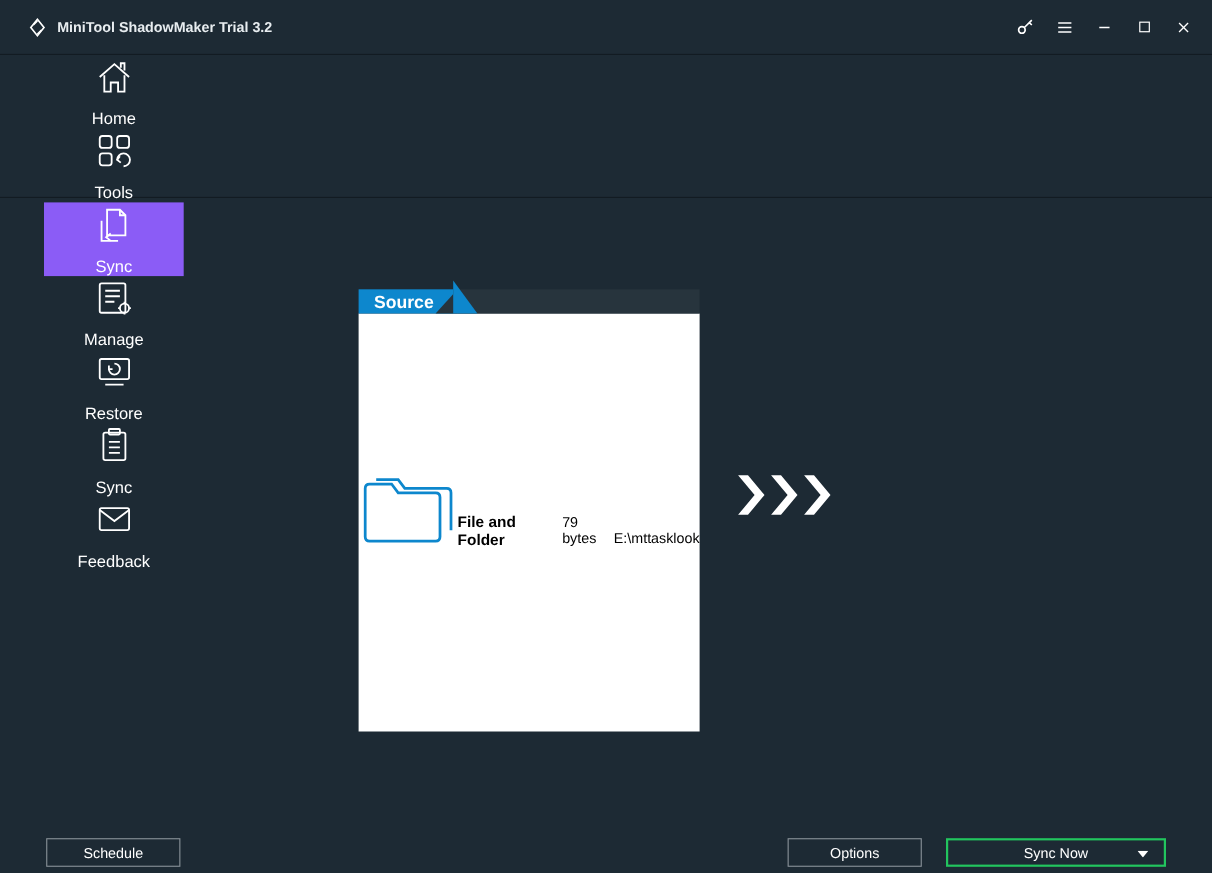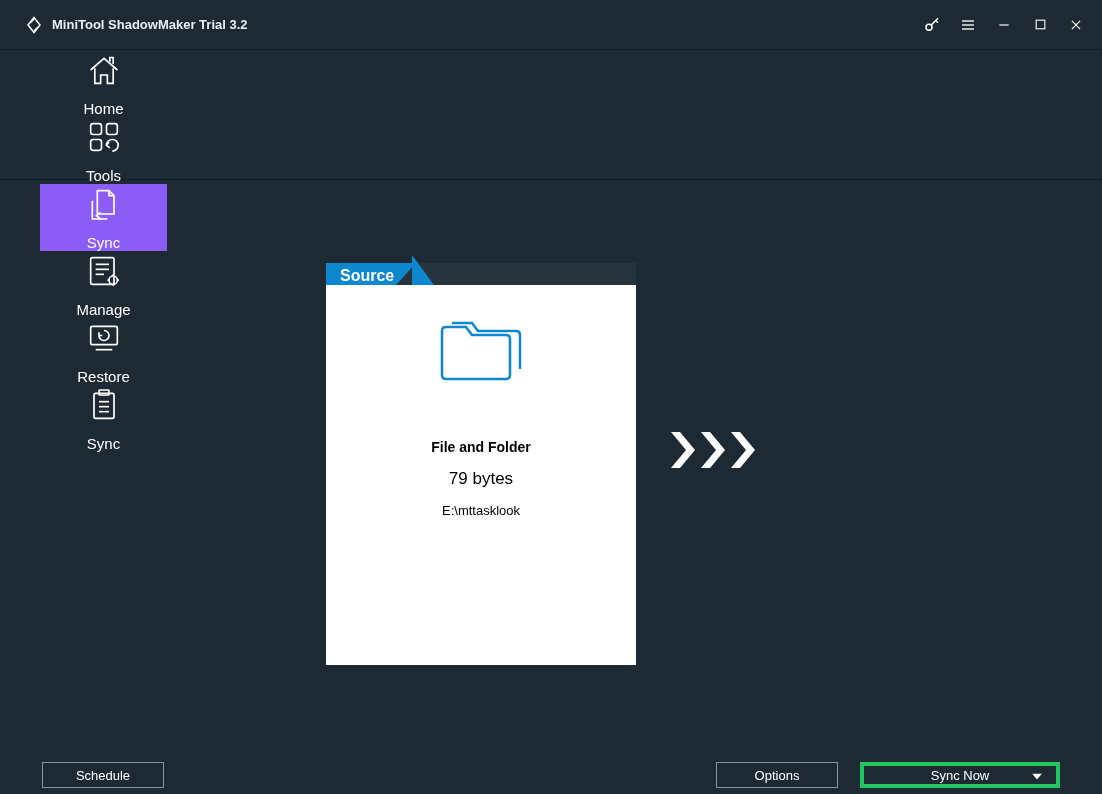--- a/index.html
+++ b/index.html
@@ -109,28 +109,28 @@
     left: -20px;
     top: 0;
     width: 0; height: 0;
     border-bottom: 22px solid #27343d;
     border-left: 20px solid transparent;
   }
   .panel-body {
     background: #fff;
     height: 380px;
     display: flex;
-    flex-direction: column;
+    flex-direction: row;
     align-items: center;
     padding-top: 28px;
     color: #000;
   }
   .panel-body .folder-ico { margin-bottom: 50px; }
   .panel-body .line1 { font-size: 14px; font-weight: 700; margin-bottom: 14px; }
-  .panel-body .line2 { font-size: 17px; margin-bottom: 14px; }
+  .panel-body .line2 { font-size: 13px; margin-bottom: 14px; }
   .panel-body .line3 { font-size: 13px; }
   .arrow-sep {
     margin-top: 175px;
     display: flex;
     align-items: center;
     gap: -4px;
   }
   .footer {
     height: 70px;
     display: flex;
@@ -147,21 +147,21 @@
     color: #fff;
     cursor: pointer;
     background: transparent;
   }
   .btn-schedule { width: 122px; }
   .footer .spacer { flex: 1; }
   .btn-options { width: 122px; margin-right: 22px; text-align: center; }
   .btn-syncnow {
     width: 200px;
     position: relative;
-    border: 4px solid #22c55e;
+    border: 2px solid #22c55e;
     justify-content: center;
   }
   .btn-syncnow .caret {
     position: absolute;
     right: 14px;
     top: 50%;
     transform: translateY(-50%);
   }
 </style>
 </head>
@@ -269,20 +269,29 @@
     <div class="nav-ico">
       <svg width="40" height="40" viewBox="0 0 48 48" fill="none" stroke="#fff" stroke-width="2">
         <rect x="12" y="10" width="24" height="30" rx="2"></rect>
           <rect x="18" y="6" width="12" height="6" rx="1"></rect>
         <line x1="18" y1="20" x2="30" y2="20"></line>
           <line x1="18" y1="26" x2="30" y2="26"></line>
           <line x1="18" y1="32" x2="30" y2="32"></line>
       </svg>
     </div>
     <div class="nav-label">Sync</div>
+  </div>
+  <div class="nav-item">
+    <div class="nav-ico">
+      <svg width="40" height="40" viewBox="0 0 48 48" fill="none" stroke="#fff" stroke-width="2">
+        <rect x="8" y="12" width="32" height="24" rx="2"></rect>
+          <path d="M8 14 L24 26 L40 14"></path>
+      </svg>
+    </div>
+    <div class="nav-label">Feedback</div>
   </div>
 </div>
 
 <div class="main">
 
   <div class="panel-wrap">
     <div class="panel-tab">
       <div class="tab-main">Source</div>
       <div class="tab-slant"></div>
       <div class="tab-dark"></div>

